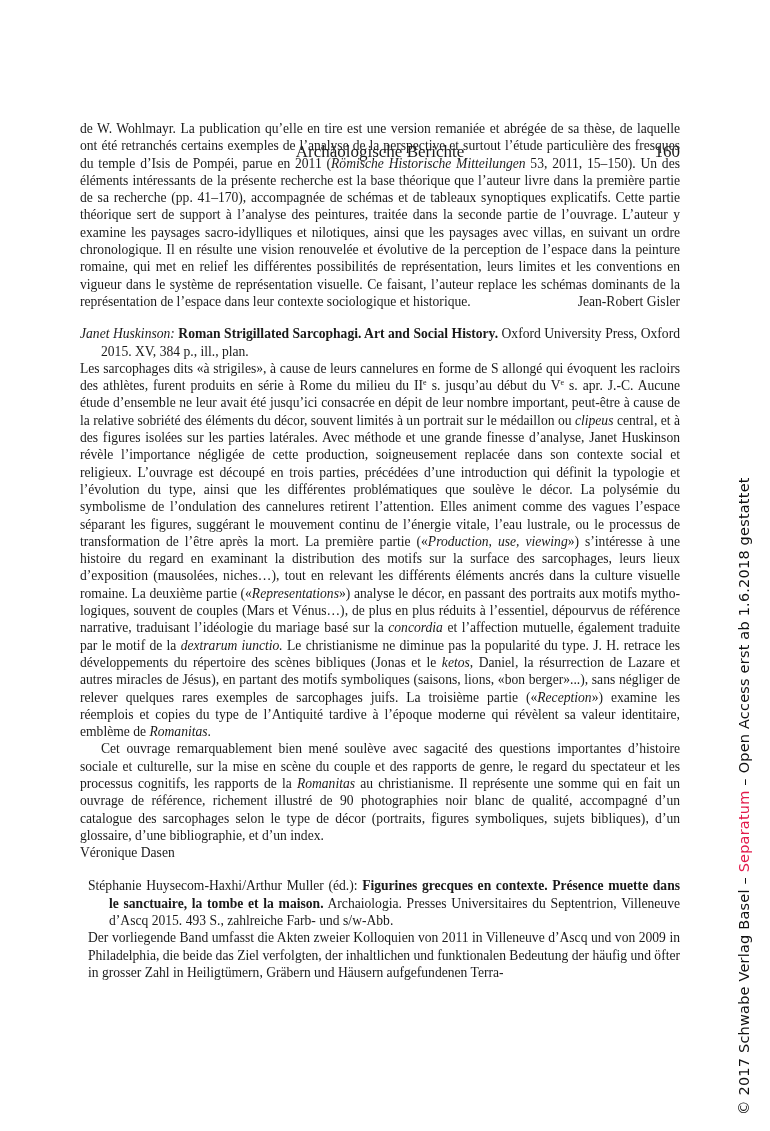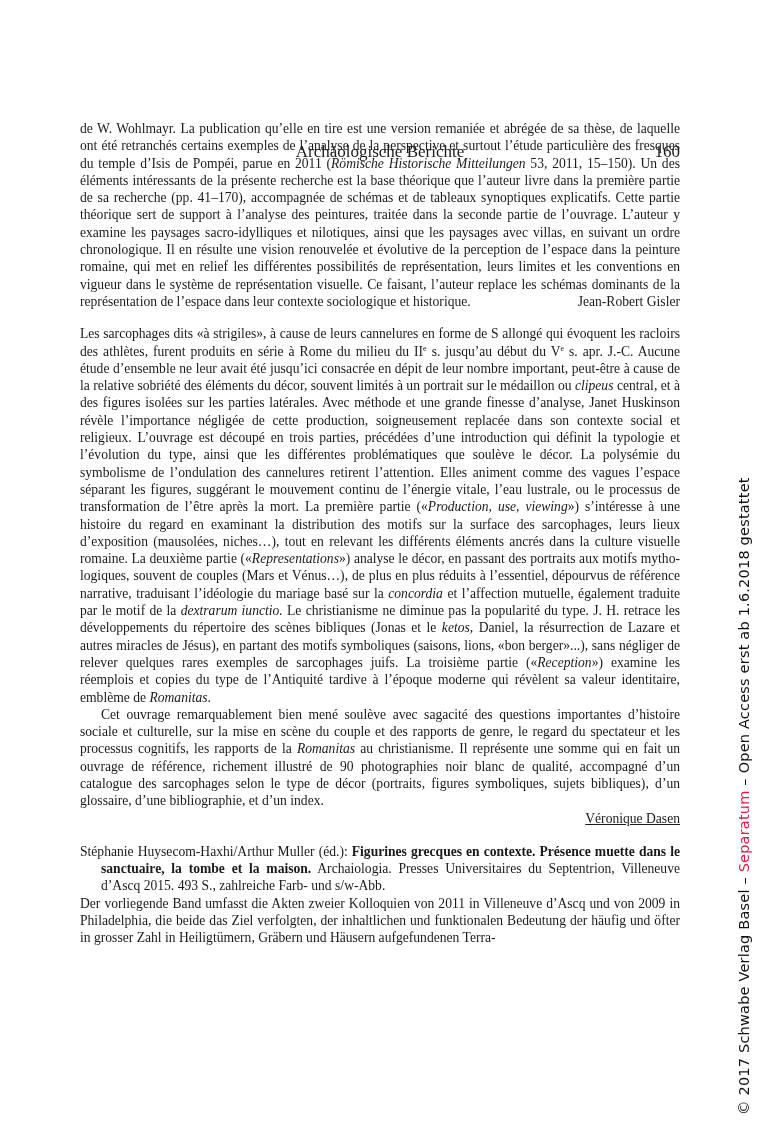--- a/index.html
+++ b/index.html
@@ -14,21 +14,21 @@
     }
     .page-header .running-title { position: absolute; left: 0; right: 0; text-align: center; }
     .page-header .page-number { position: absolute; right: 0; }
     .content {
       position: absolute; left: 80px; top: 120px; width: 600px;
       font-size: 13.6px; line-height: 17.3px;
       text-align: justify;
       hyphens: manual;
     }
     .content p { margin: 0; }
-    .signature { text-align: right; text-decoration: underline; }
+    .signature { text-align: left; }
     .sig-inline { float: right; }
     .review { margin-top: 15px; }
     .biblio {
       padding-left: 21px; text-indent: -21px; text-align: justify;
     }
     .biblio .title { font-weight: bold; }
     .biblio .author-italic { font-style: italic; }
     .indent { text-indent: 21px; font-family: Liberation Serif, serif; }
     i, em { font-style: italic; }
     sup { font-size: 8px; line-height: 0; vertical-align: 5px; }
@@ -52,26 +52,27 @@
   <span class="page-number">160</span>
 </div>
 
 <div class="content">
 
   <section>
     <p><span>de W. Wohlmayr. La publication qu’elle en tire est une version remaniée et abrégée de sa thèse, de laquelle ont été retranchés certains exemples de l’analyse de la perspective et surtout l’étude parti­culière des fresques du temple d’Isis de Pompéi, parue en 2011 (</span><i>Römische Historische Mitteilungen</i><span> 53, 2011, 15–150). Un des éléments intéressants de la présente recherche est la base théorique que l’auteur livre dans la première partie de sa recherche (pp. 41–170), accompagnée de schémas et de tableaux synoptiques explicatifs. Cette partie théorique sert de support à l’analyse des peintures, traitée dans la seconde partie de l’ouvrage. L’auteur y examine les paysages sacro-idylliques et nilo­tiques, ainsi que les paysages avec villas, en suivant un ordre chronologique. Il en résulte une vision renouvelée et évolutive de la perception de l’espace dans la peinture romaine, qui met en relief les différentes possibilités de représentation, leurs limites et les conventions en vigueur dans le système de représentation visuelle. Ce faisant, l’auteur replace les schémas dominants de la représentation de l’espace dans leur contexte sociologique et historique.</span><span class="sig-inline">Jean-Robert Gisler</span></p>
   </section>
 
   <section class="review" style="margin-top:15px; clear:both;">
+    <p class="biblio"><span class="author-italic">Janet Huskinson:</span> <span class="title">Roman Strigillated Sarcophagi. Art and Social History.</span><span> Oxford University Press, Oxford 2015. XV, 384 p., ill., plan.</span></p>
     <p><span>Les sarcophages dits «à strigiles», à cause de leurs cannelures en forme de S allongé qui évoquent les racloirs des athlètes, furent produits en série à Rome du milieu du II</span><sup>e</sup><span> s. jusqu’au début du V</span><sup>e</sup><span> s. apr. J.-C. Aucune étude d’ensemble ne leur avait été jusqu’ici consacrée en dépit de leur nombre im­portant, peut-être à cause de la relative sobriété des éléments du décor, souvent limités à un portrait sur le médaillon ou </span><i>clipeus</i><span> central, et à des figures isolées sur les parties latérales. Avec méthode et une grande finesse d’analyse, Janet Huskinson révèle l’importance négligée de cette production, soigneusement replacée dans son contexte social et religieux. L’ouvrage est découpé en trois par­ties, précédées d’une introduction qui définit la typologie et l’évolution du type, ainsi que les diffé­rentes problématiques que soulève le décor. La polysémie du symbolisme de l’ondulation des can­nelures retirent l’attention. Elles animent comme des vagues l’espace séparant les figures, suggérant le mouvement continu de l’énergie vitale, l’eau lustrale, ou le processus de transformation de l’être après la mort. La première partie («</span><i>Production, use, viewing</i><span>») s’intéresse à une histoire du regard en examinant la distribution des motifs sur la surface des sarcophages, leurs lieux d’exposition (mau­solées, niches…), tout en relevant les différents éléments ancrés dans la culture visuelle romaine. La deuxième partie («</span><i>Representations</i><span>») analyse le décor, en passant des portraits aux motifs mytho­logiques, souvent de couples (Mars et Vénus…), de plus en plus réduits à l’essentiel, dépourvus de référence narrative, traduisant l’idéologie du mariage basé sur la </span><i>concordia</i><span> et l’affection mutuelle, également traduite par le motif de la </span><i>dextrarum iunctio.</i><span> Le christianisme ne diminue pas la popu­larité du type. J. H. retrace les développements du répertoire des scènes bibliques (Jonas et le </span><i>ketos</i><span>, Daniel, la résurrection de Lazare et autres miracles de Jésus), en partant des motifs symboliques (saisons, lions, «bon berger»...), sans négliger de relever quelques rares exemples de sarcophages juifs. La troisième partie («</span><i>Reception</i><span>») examine les réemplois et copies du type de l’Antiquité tar­dive à l’époque moderne qui révèlent sa valeur identitaire, emblème de </span><i>Romanitas</i><span>.</span></p>
     <p class="indent"><span>Cet ouvrage remarquablement bien mené soulève avec sagacité des questions importantes d’histoire sociale et culturelle, sur la mise en scène du couple et des rapports de genre, le regard du spectateur et les processus cognitifs, les rapports de la </span><i>Romanitas</i><span> au christianisme. Il repré­sente une somme qui en fait un ouvrage de référence, richement illustré de 90 photographies noir blanc de qualité, accompagné d’un catalogue des sarcophages selon le type de décor (portraits, figures symboliques, sujets bibliques), d’un glossaire, d’une bibliographie, et d’un index.</span></p>
     <p class="signature">Véronique Dasen</p>
   </section>
 
-  <section class="review" style="margin-top:16px;">
+  <section class="review" style="margin-top:16px;margin-left:8px;">
     <p class="biblio"><span>Stéphanie Huysecom-Haxhi/Arthur Muller (éd.): </span><span class="title">Figurines grecques en contexte. Présence muette dans le sanctuaire, la tombe et la maison.</span><span> Archaiologia. Presses Universitaires du Septentrion, Villeneuve d’Ascq 2015. 493 S., zahlreiche Farb- und s/w-Abb.</span></p>
     <p>Der vorliegende Band umfasst die Akten zweier Kolloquien von 2011 in Villeneuve d’Ascq und von 2009 in Philadelphia, die beide das Ziel verfolgten, der inhaltlichen und funktionalen Bedeutung der häufig und öfter in grosser Zahl in Heiligtümern, Gräbern und Häusern aufgefundenen Terra-</p>
   </section>
 
 </div>
 
 <div class="sidebar">
   <span>© 2017 Schwabe Verlag Basel – </span><span class="accent">Separatum</span><span> – Open Access erst ab 1.6.2018 gestattet</span>
 </div>
 

